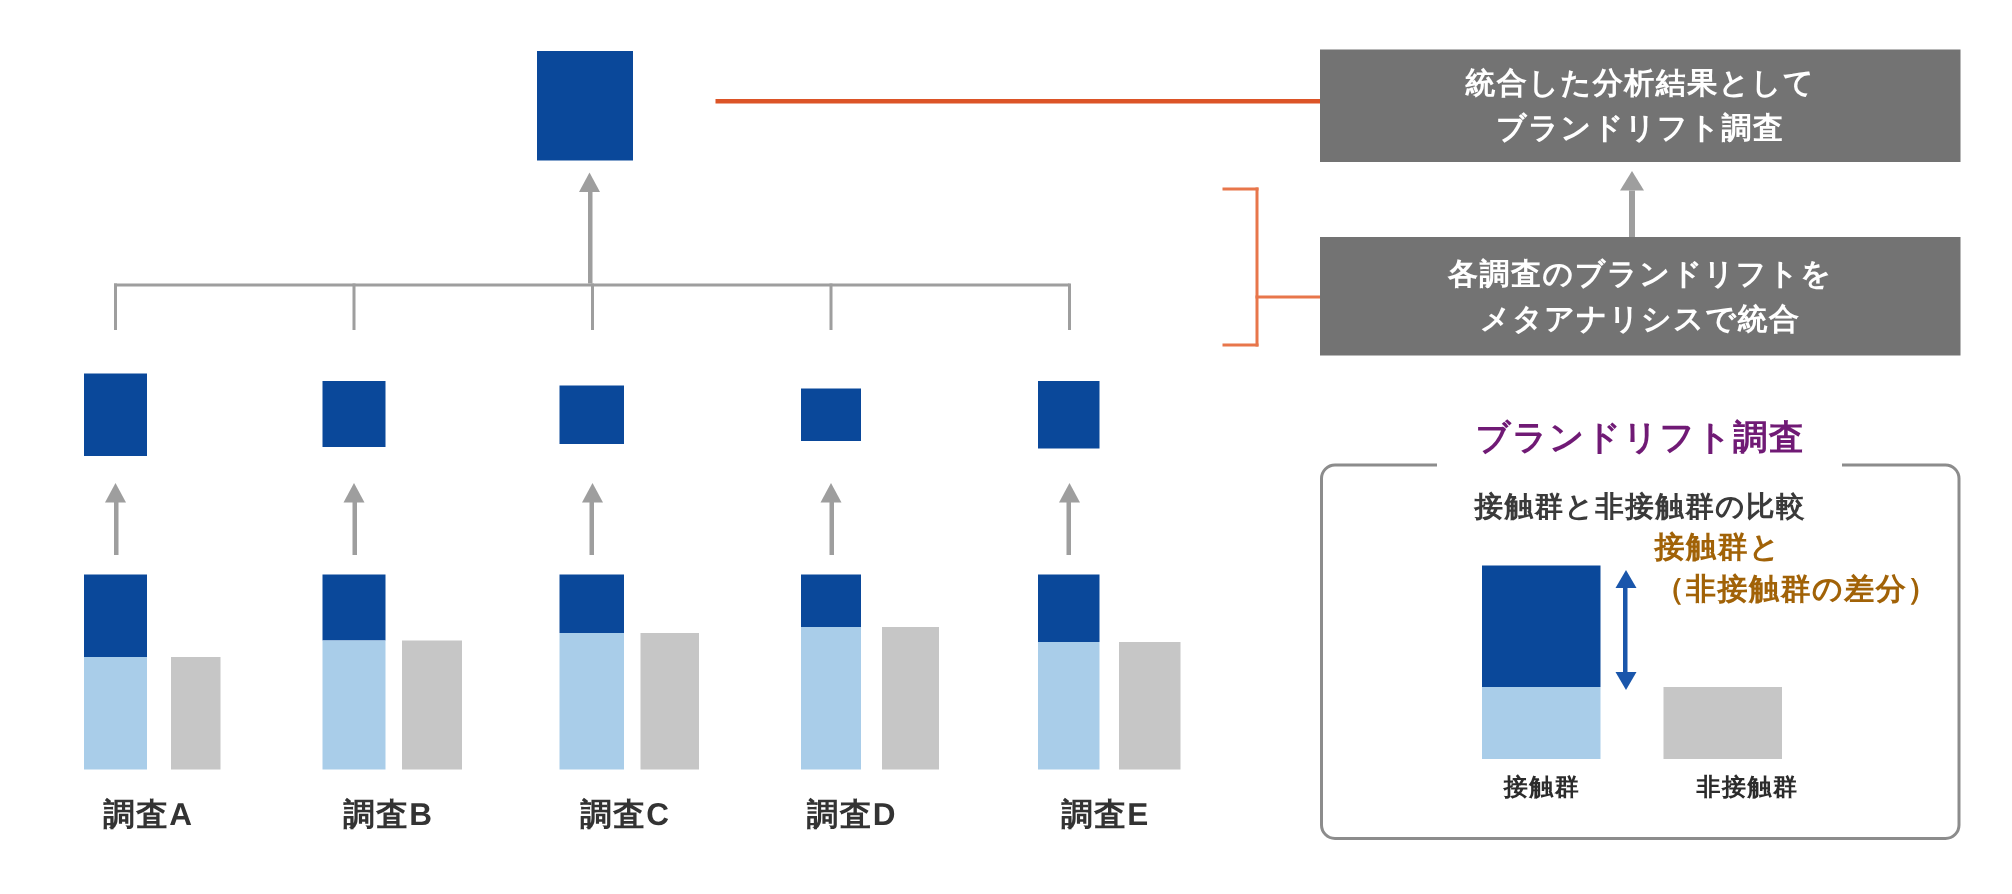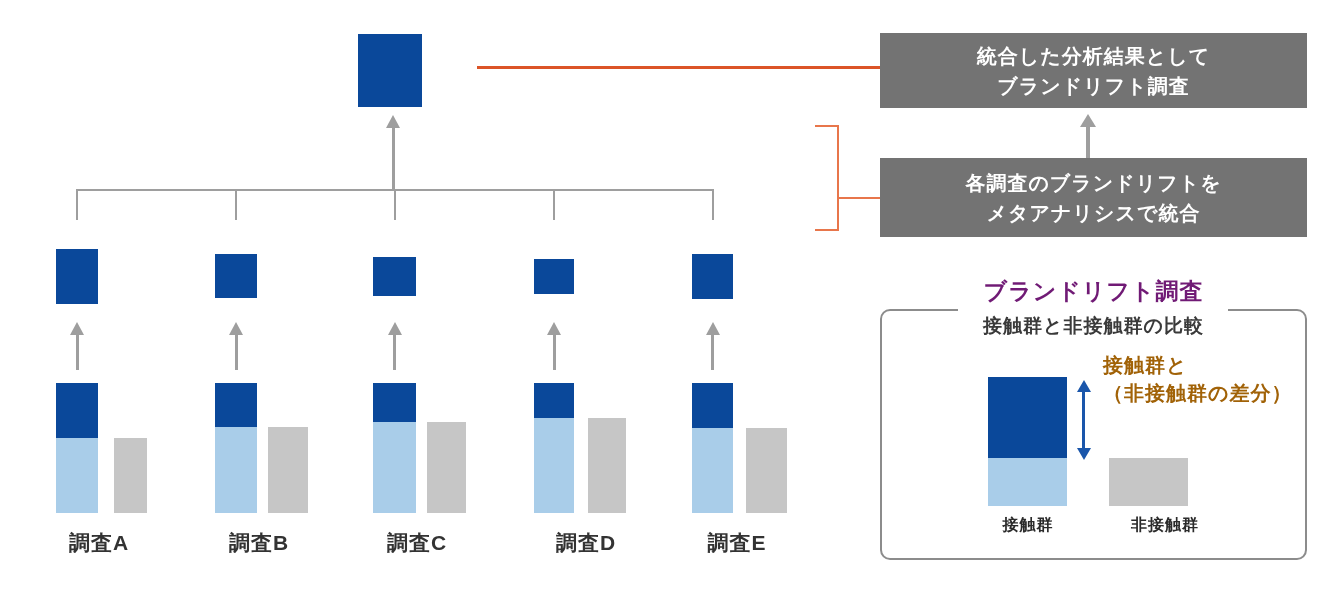--- a/index.html
+++ b/index.html
@@ -25,21 +25,21 @@
   .head-gray{width:0;height:0;border-left:7px solid transparent;border-right:7px solid transparent;border-bottom:13px solid #9e9e9e;}
   .shaft-gray{width:3px;background:#9e9e9e;}
   .tick{width:2px;background:#9e9e9e;}
   
   .head-up-blue{width:0;height:0;border-left:7px solid transparent;border-right:7px solid transparent;border-bottom:12px solid #1a56ab;}
   .head-dn-blue{width:0;height:0;border-left:7px solid transparent;border-right:7px solid transparent;border-top:12px solid #1a56ab;}
   .shaft-blue{width:3px;background:#1a56ab;}
   
   .col-label{font-size:21px;font-weight:600;color:#333333;text-align:center;letter-spacing:1px;}
   .legend-title{font-size:23px;font-weight:bold;color:#701a75;text-align:center;letter-spacing:1px;}
-  .legend-subtitle{font-size:19px;font-weight:bold;color:#3a3a3a;text-align:center;letter-spacing:1px;}
+  .legend-subtitle{font-size:19px;font-weight:bold;color:#3a3a3a;text-align:center;letter-spacing:1px;margin-top:12px;}
   .legend-note{font-size:20px;font-weight:bold;color:#a16207;line-height:28px;letter-spacing:1px;}
   .legend-barlabel{font-size:16px;font-weight:bold;color:#2b2b2b;text-align:center;letter-spacing:1px;}
   .legend-frame{border:2px solid #8c8c8c;border-radius:10px;box-sizing:border-box;background:transparent;}
 </style>
 </head>
 <body>
 
 <div id="canvas">
 
   <div class="abs sq" style="left:358px;top:34px;width:64px;height:73px;"></div>
@@ -94,21 +94,21 @@
       <div class="abs lblue" style="left:373px;top:422px;width:43px;height:91px;"></div>
       <div class="abs gbar" style="left:427px;top:422px;width:39px;height:91px;"></div>
       <div class="abs col-label" style="left:357px;top:529px;width:120px;">調査C</div>
       <div class="abs tick" style="left:553px;top:189px;height:31px;"></div>
       <div class="abs sq" style="left:534px;top:259px;width:40px;height:35px;"></div>
       <div class="abs head-gray" style="left:547px;top:322px;"></div>
       <div class="abs shaft-gray" style="left:553px;top:334px;height:36px;"></div>
       <div class="abs sq" style="left:534px;top:383px;width:40px;height:35px;"></div>
       <div class="abs lblue" style="left:534px;top:418px;width:40px;height:95px;"></div>
       <div class="abs gbar" style="left:588px;top:418px;width:38px;height:95px;"></div>
-      <div class="abs col-label" style="left:526px;top:529px;width:120px;">調査D</div>
+      <div class="abs col-label" style="left:508px;top:529px;width:120px;">調査D</div>
       <div class="abs tick" style="left:711.5px;top:189px;height:31px;"></div>
       <div class="abs sq" style="left:692px;top:254px;width:41px;height:45px;"></div>
       <div class="abs head-gray" style="left:706px;top:322px;"></div>
       <div class="abs shaft-gray" style="left:711px;top:334px;height:36px;"></div>
       <div class="abs sq" style="left:692px;top:383px;width:41px;height:45px;"></div>
       <div class="abs lblue" style="left:692px;top:428px;width:41px;height:85px;"></div>
       <div class="abs gbar" style="left:746px;top:428px;width:41px;height:85px;"></div>
       <div class="abs col-label" style="left:677px;top:529px;width:120px;">調査E</div>
     </div>
 

